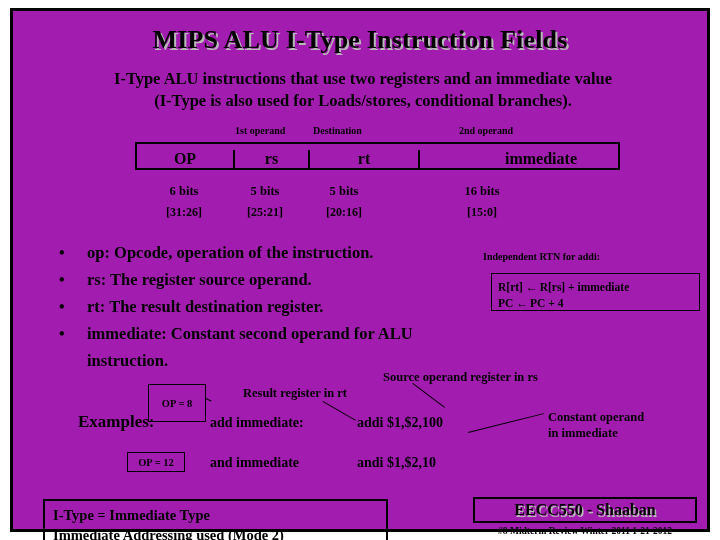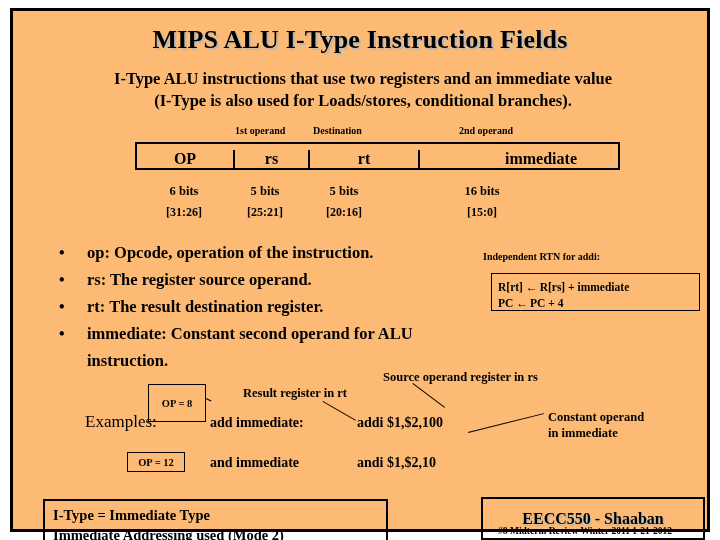--- a/index.html
+++ b/index.html
@@ -15,21 +15,21 @@
     overflow: hidden;
   }
   .slide {
     position: absolute;
     left: 10px;
     top: 8px;
     width: 700px;
     height: 524px;
     border: 3px solid #000000;
     box-sizing: border-box;
-    background: #fdba74;
+    background: #a21caf;
   }
   .title {
     position: absolute;
     left: 0;
     top: 14px;
     width: 100%;
     text-align: center;
     font-size: 26px;
     font-weight: bold;
     letter-spacing: 0.2px;
@@ -168,24 +168,24 @@
     font-weight: bold;
   }
   .note-src { left: 370px; top: 359px; }
   .note-res { left: 230px; top: 375px; }
   .note-const {
     left: 535px; top: 398px; width: 140px; line-height: 16px;
   }
 
   .examples-label {
     position: absolute;
-    left: 72px;
+    left: 65px;
     top: 401px;
     font-size: 17px;
-    font-weight: normal;
+    font-weight: bold;
   }
   .ex-text {
     position: absolute;
     font-size: 14px;
     font-weight: bold;
   }
   .ex1a { left: 197px; top: 404px; }
   .ex1b { left: 344px; top: 404px; }
   .ex2a { left: 197px; top: 444px; }
   .ex2b { left: 344px; top: 444px; }
@@ -209,30 +209,29 @@
     padding: 4px 0 0 8px;
     font-size: 14.5px;
     font-weight: bold;
     line-height: 20px;
   }
   .eecc-box {
     position: absolute;
     left: 460px;
     top: 486px;
     width: 224px;
-    height: 43px;
+    height: 26px;
     border: 2px solid #000000;
     box-sizing: border-box;
     display: flex;
     align-items: center;
     justify-content: center;
     font-size: 16px;
     font-weight: bold;
     text-shadow: 1.5px 1.5px 0 #b9b9b9;
-    margin-left: 8px;
   }
   .footer {
     position: absolute;
     left: 460px;
     top: 515px;
     width: 224px;
     text-align: center;
     font-size: 9.5px;
     font-weight: bold;
   }

